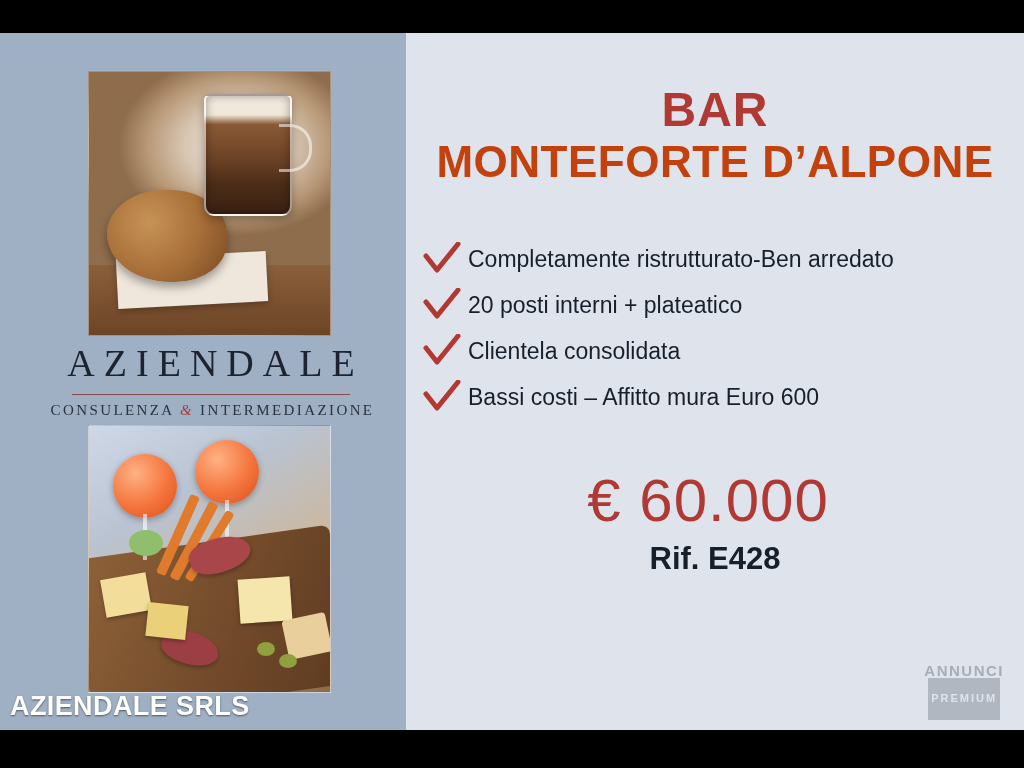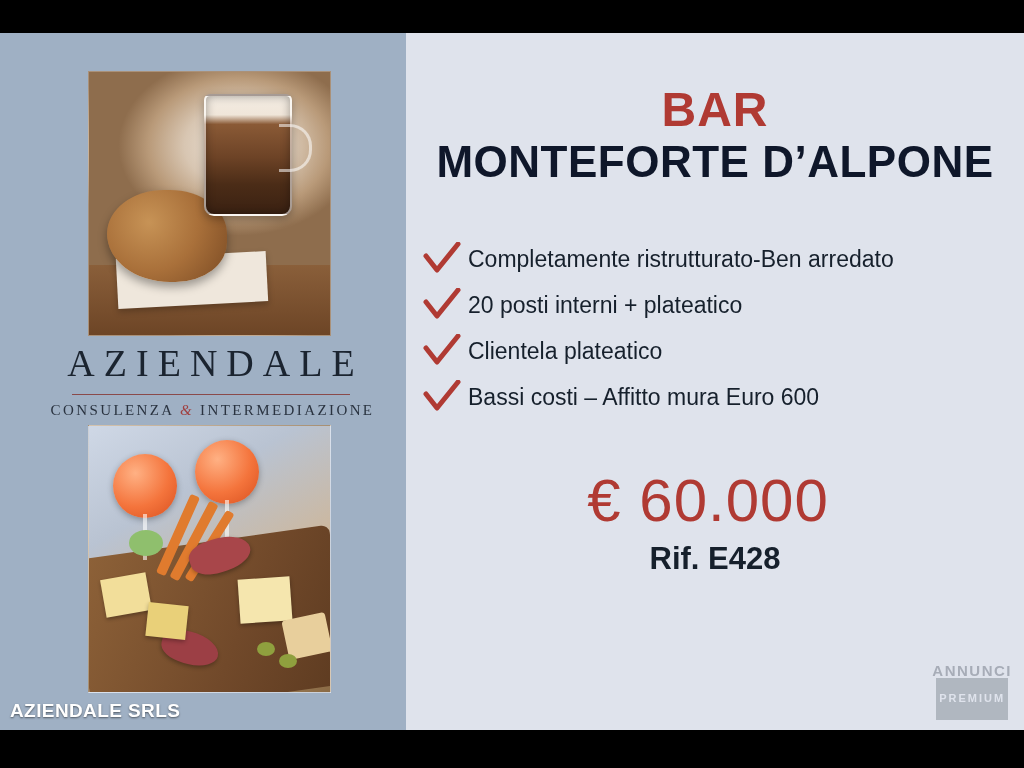--- a/index.html
+++ b/index.html
@@ -223,21 +223,21 @@
     padding-left: 3px;
   }
   .brand-sub .amp { color: #a04040; font-style: italic; }
 
   .footer-company {
     position: absolute;
     left: 10px;
     bottom: 8px;
     color: #ffffff;
     font-weight: bold;
-    font-size: 19px;
+    font-size: 27px;
     letter-spacing: 0.4px;
     text-shadow: 0 1px 2px rgba(0,0,0,0.5);
   }
 
   
   .right-panel {
     position: relative;
     flex: 1;
     height: 100%;
     background: #dfe3ec;
@@ -249,21 +249,21 @@
     font-weight: bold;
     color: #b03a33;
     letter-spacing: 1px;
     font-family: "Liberation Sans", sans-serif;
   }
   .title-sub {
     text-align: center;
     margin: 0;
     font-size: 44px;
     font-weight: bold;
-    color: #0f172a;
+    color: #c2410c;
     letter-spacing: 0.5px;
     font-family: "Liberation Sans", sans-serif;
   }
 
   .features {
     margin: 55px 0 0 0;
     padding: 0 15px 0 16px;
     list-style: none;
   }
   .feature {
@@ -298,21 +298,21 @@
     text-align: center;
     margin: 6px 0 0 0;
     font-size: 31px;
     font-weight: bold;
     color: #16202c;
     font-family: "Liberation Sans", sans-serif;
   }
 
   .watermark {
     position: absolute;
-    right: 12px;
+    right: 20px;
     bottom: 10px;
     text-align: center;
     color: rgba(120,128,140,0.55);
     line-height: 1.05;
   }
   .wm-top {
     font-size: 15px;
     letter-spacing: 1.5px;
     font-weight: bold;
   }
@@ -391,21 +391,21 @@
               </svg>
           </span>
           <span class="feature-text">20 posti interni + plateatico</span>
         </li>
         <li class="feature">
           <span class="check">
             <svg width="40" height="34" viewBox="0 0 40 34">
                 <path d="M4 14 L15 28 L36 2" stroke="#b03a33" stroke-width="5" fill="none" stroke-linecap="round" stroke-linejoin="round"></path>
               </svg>
           </span>
-          <span class="feature-text">Clientela plateatico</span>
+          <span class="feature-text">Clientela consolidata</span>
         </li>
         <li class="feature">
           <span class="check">
             <svg width="40" height="34" viewBox="0 0 40 34">
                 <path d="M4 14 L15 28 L36 2" stroke="#b03a33" stroke-width="5" fill="none" stroke-linecap="round" stroke-linejoin="round"></path>
               </svg>
           </span>
           <span class="feature-text">Bassi costi – Affitto mura Euro 600</span>
         </li>
       </ul>

